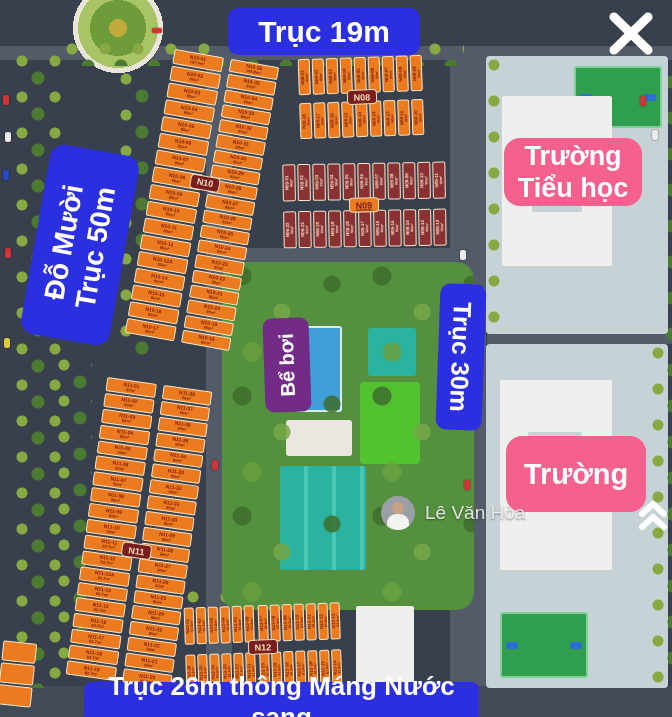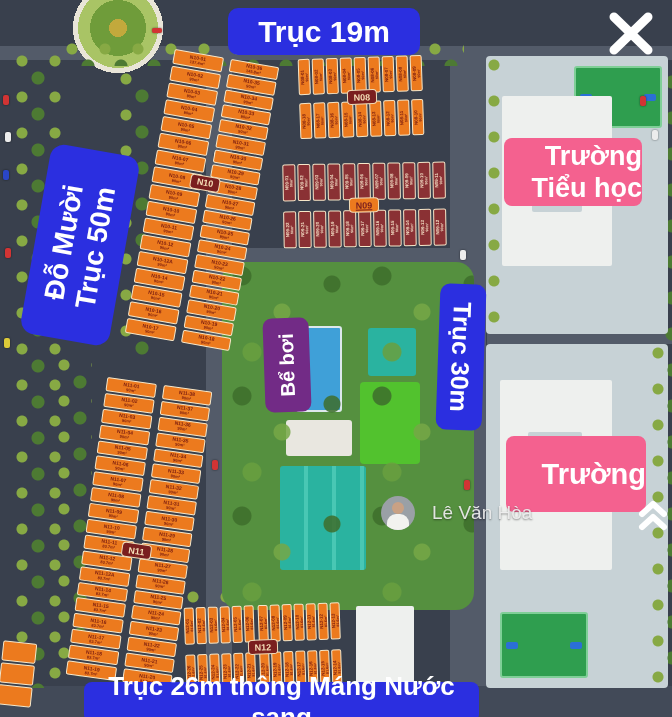--- a/index.html
+++ b/index.html
@@ -82,33 +82,33 @@
 
   
   .badge { position:absolute; display:flex; flex-direction:column; align-items:center; justify-content:center;
            text-align:center; font-weight:bold; color:#fff; z-index:5; }
   .axis { background: var(--axis-badge, #2b2fe0); border-radius:10px; }
   .axis-top    { left:228px; top:8px;   width:192px; height:47px; font-size:30px; }
   .axis-left   { left:-16px; top:200px; width:192px; height:90px; font-size:28px; line-height:1.15;
                  transform:rotate(-80deg); border-radius:14px; }
   .axis-right  { left:388px; top:334px; width:146px; height:46px; font-size:25px; transform:rotate(92deg); }
   .axis-bottom { left:84px;  top:682px; width:395px; height:40px; font-size:26px; border-radius:8px; }
-  .school { background: var(--school-badge, #f4618f); border-radius:8px; line-height:1.2;align-items:flex-end; }
+  .school { background: var(--school-badge, #f4618f); border-radius:16px; line-height:1.2; }
   .school-top    { left:504px; top:138px; width:138px; height:68px; font-size:27px; }
   .school-bottom { left:506px; top:436px; width:140px; height:76px; font-size:29px; }
   .amenity { background: var(--amenity-badge, #722b86); border-radius:9px; }
   .pool-label   { left:240px; top:342px; width:94px;  height:46px; font-size:20px; transform:rotate(-92deg); }
   .sports-label { left:298px; top:450px; width:154px; height:50px; font-size:17px; line-height:1.3; }
 
   
   .watermark { position:absolute; left:381px; top:496px; display:flex; align-items:center; gap:10px; z-index:6; }
   .avatar { width:34px; height:34px; border-radius:50%; background:#9aa0a6; position:relative; overflow:hidden; }
   .avatar::before { content:""; position:absolute; left:11px; top:6px; width:12px; height:12px; border-radius:50%; background:#c9a184; }
   .avatar::after  { content:""; position:absolute; left:6px; top:18px; width:22px; height:16px; border-radius:9px 9px 0 0; background:#f2f2ef; }
-  .wm-name { color:rgba(240,240,240,.92); font-size:19px; text-shadow:0 1px 2px rgba(0,0,0,.45);margin-left:7px; }
+  .wm-name { color:rgba(240,240,240,.92); font-size:19px; text-shadow:0 1px 2px rgba(0,0,0,.45); }
   .close-btn { position:absolute; left:604px; top:10px; width:52px; height:48px; background:none; border:none;
                padding:0; cursor:pointer; z-index:7; }
   .chevrons { position:absolute; left:637px; top:496px; width:32px; height:36px; z-index:7; cursor:pointer; }
 </style>
 </head>
 <body>
 
 <div class="canvas">
 
   <div class="road" style="left:0;top:46px;width:672px;height:14px;"></div>

